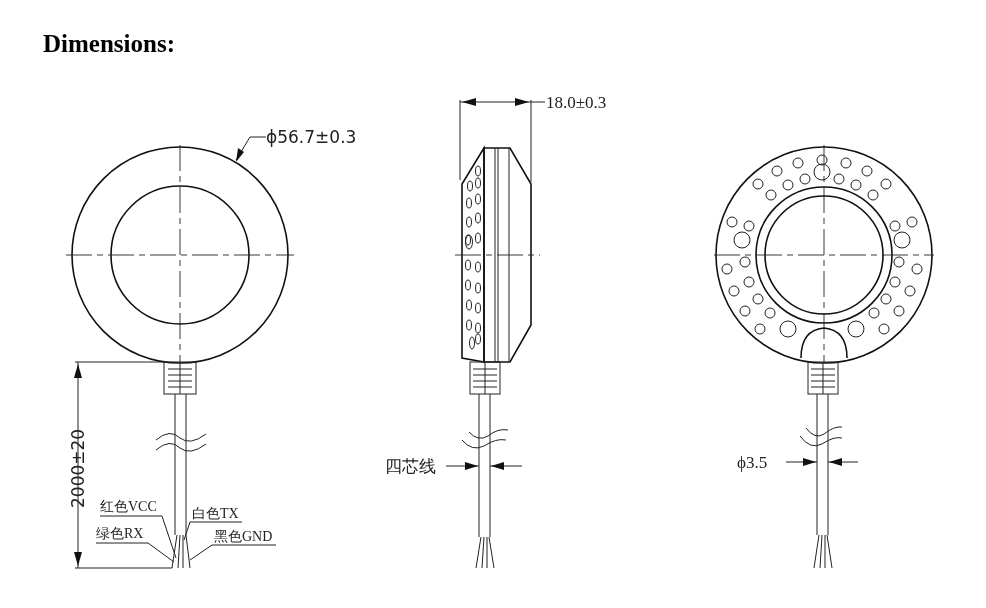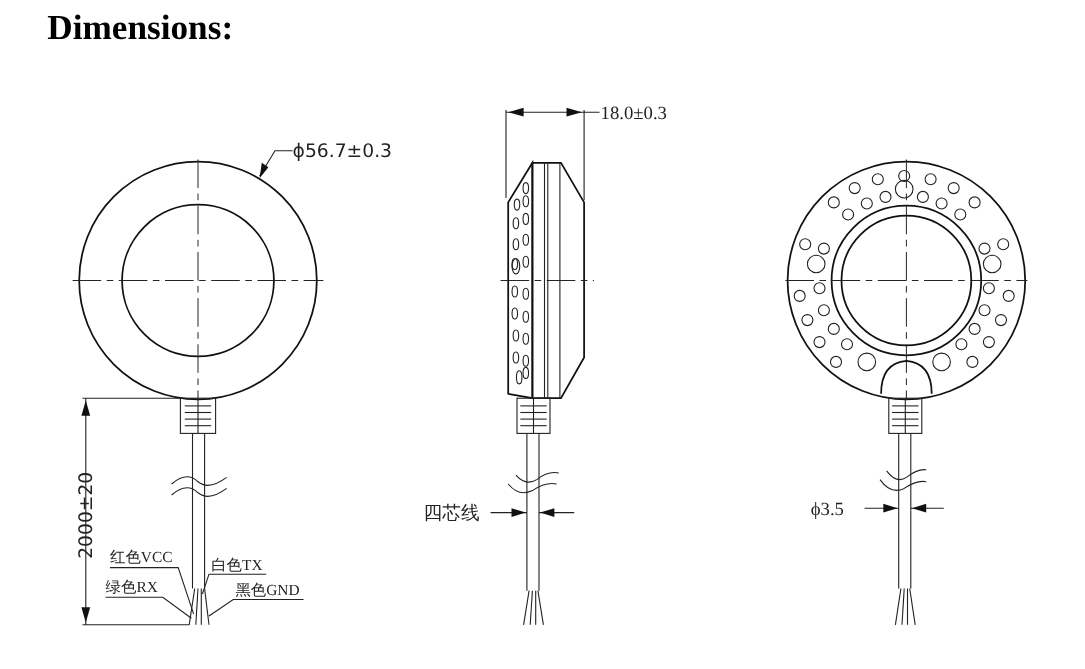--- a/index.html
+++ b/index.html
@@ -1,19 +1,19 @@
 <!DOCTYPE html>
 <html><head>
 <meta charset="utf-8">
 <style>
   html, body { margin:0; padding:0; background:#ffffff; }
   body { width:986px; height:608px; position:relative; overflow:hidden; }
   .title {
-    position:absolute; left:43px; top:6px;
-    font-family:"Liberation Serif", serif; font-weight:bold; font-size:32px; color:#000;
+    position:absolute; left:43px; top:30px;
+    font-family:"Liberation Serif", serif; font-weight:bold; font-size:25px; color:#000;
   }
   svg { position:absolute; left:0; top:0; }
   .ln { stroke:#111; stroke-width:1.6; fill:none; }
   .thin { stroke:#222; stroke-width:1; fill:none; }
   .cl { stroke:#222; stroke-width:0.9; fill:none; stroke-dasharray:26 5 6 5; }
   .dimtxt { font-family:"DejaVu Sans", sans-serif; font-size:17px; fill:#222; }
   .dimtxt2 { font-family:"Liberation Serif", serif; font-size:17px; fill:#222; }
   .label { font-family:"Liberation Serif", serif; font-size:14px; fill:#222; }
   .arrow { fill:#111; stroke:none; }
 </style>

